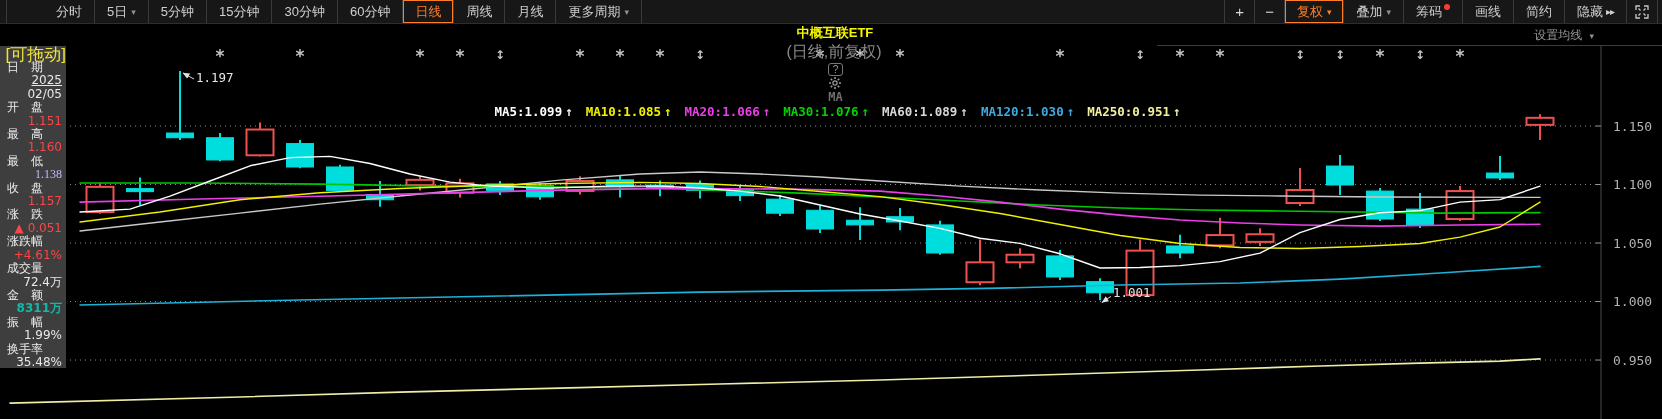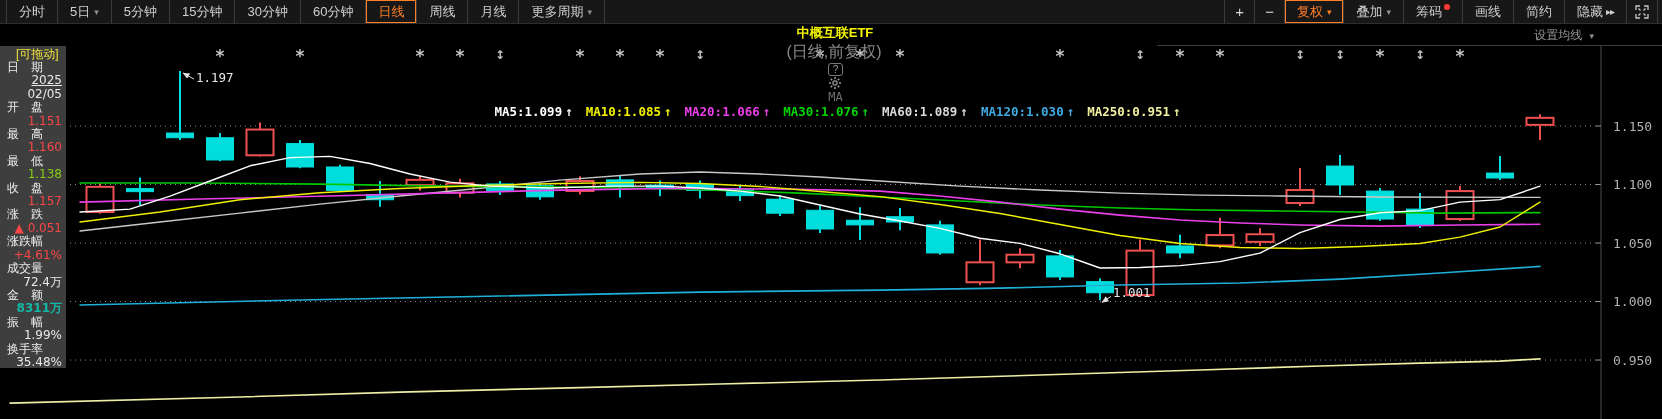--- a/index.html
+++ b/index.html
@@ -1,49 +1,49 @@
 <!DOCTYPE html>
 <html><head>
 <meta charset="utf-8">
 <style>
   html,body{margin:0;padding:0;background:#000;}
   body{width:1662px;height:419px;overflow:hidden;position:relative;
        font-family:"Liberation Sans",sans-serif;-webkit-font-smoothing:none;}
   
   .toolbar{position:absolute;top:0;left:0;width:1662px;height:24px;background:#171717;
            border-bottom:1px solid #2e2e2e;display:flex;align-items:stretch;z-index:5;box-sizing:border-box;}
-  .tb-left{display:flex;margin-left:6px;border-left:1px solid #3a3a3a;}
+  .tb-left{display:flex;margin-left:6px;border-left:1px solid #3a3a3a;padding-left:37px;}
   .tb-right{display:flex;margin-left:auto;margin-right:4px;border-left:1px solid #3a3a3a;}
   .tb-cell{display:flex;align-items:center;padding:0 12px;border-right:1px solid #3a3a3a;
            color:#cfcfcf;font-size:13px;cursor:pointer;white-space:nowrap;}
   .tb-cell.active{box-shadow:inset 0 0 0 1px #ff7e28;color:#ff7e28;}
   .tb-cell.zoomcell{font-size:15px;padding:0 10px;color:#d8d8d8;}
   .caret{font-size:9px;color:#909090;margin-left:4px;}
   .tb-cell.active .caret{color:#ff7e28;}
   .dot{width:6px;height:6px;background:#ff3a30;border-radius:50%;margin:-9px 0 0 2px;}
   .ff-arrows{font-size:10px;margin-left:3px;letter-spacing:-1px;}
   .iconcell{padding:0 8px;}
   
   .infobar{position:absolute;top:24px;left:0;width:1662px;height:22px;background:#000;
            display:flex;align-items:center;z-index:5;flex-direction:column;}
   .symbol{color:#f5f500;font-weight:bold;margin-left:8px;font-size:13px;}
   .mode{color:#8a8a8a;margin-left:6px;font-size:16px;}
   .help{width:13px;height:13px;border:1px solid #787878;border-radius:3px;color:#9a9a9a;font-size:10px;
         display:flex;align-items:center;justify-content:center;margin-left:9px;cursor:pointer;}
   .gear{margin-left:7px;display:flex;align-items:center;cursor:pointer;}
-  .ma-label{color:#6f6f6f;font-weight:normal;margin-left:9px;font-family:"DejaVu Sans Mono",monospace;font-size:12px;}
+  .ma-label{color:#6f6f6f;font-weight:bold;margin-left:9px;font-family:"DejaVu Sans Mono",monospace;font-size:12px;}
   .ma-item{font-family:"DejaVu Sans Mono",monospace;font-size:12.5px;font-weight:bold;margin-left:13px;white-space:nowrap;}
   .ma-arrow{margin-left:3px;}
   .settings{position:absolute;right:64px;top:3px;color:#9a9a9a;font-size:12px;cursor:pointer;
             padding:0 4px 2px 4px;}
   .settings-underline{position:absolute;top:45px;right:0;width:505px;border-top:1px solid #3c3c3c;z-index:5;}
   
   .panel{position:absolute;left:0;top:46px;width:66px;height:322px;background:#3e3e3e;z-index:6;
          box-sizing:border-box;padding-top:2px;cursor:move;box-shadow:1px 1px 0 rgba(0,0,0,.5);}
-  .panel-title{color:#f0e43c;text-align:left;font-size:12px;line-height:13px;white-space:nowrap;margin-left:16px;}
+  .panel-title{color:#f0e43c;text-align:right;font-size:17px;line-height:13px;white-space:nowrap;}
   .p-label{color:#ececec;font-size:12px;padding-left:7px;line-height:13.4px;white-space:pre;}
   .p-value{text-align:right;padding-right:4px;line-height:13.4px;font-size:12px;
            font-family:"DejaVu Sans",sans-serif;white-space:nowrap;}
   
   .chart-svg{position:absolute;top:0;left:0;z-index:1;}
 </style>
 </head>
 <body>
 
 <svg id="chart" class="chart-svg" width="1662" height="419">
@@ -302,21 +302,21 @@
   <div class="panel-title">[可拖动]</div>
   <div id="panel-rows">
       <div class="p-label">日　期</div>
       <div class="p-value" style="color: rgb(232, 232, 232); text-decoration: underline;">2025</div>
       <div class="p-value" style="color: rgb(232, 232, 232); padding-left: 16px;">02/05</div>
       <div class="p-label">开　盘</div>
       <div class="p-value" style="color: rgb(250, 70, 70);">1.151</div>
       <div class="p-label">最　高</div>
       <div class="p-value" style="color: rgb(250, 70, 70);">1.160</div>
       <div class="p-label">最　低</div>
-      <div class="p-value" style="color: #84cc16;">1.138</div>
+      <div class="p-value" style="color: #c4b5fd; font-family: Liberation Serif, serif;">1.138</div>
       <div class="p-label">收　盘</div>
       <div class="p-value" style="color: rgb(250, 70, 70);">1.157</div>
       <div class="p-label">涨　跌</div>
       <div class="p-value" style="color: rgb(250, 70, 70);">▲ 0.051</div>
       <div class="p-label">涨跌幅</div>
       <div class="p-value" style="color: rgb(250, 70, 70);">+4.61%</div>
       <div class="p-label">成交量</div>
       <div class="p-value" style="color: rgb(232, 232, 232);">72.4万</div>
       <div class="p-label">金　额</div>
       <div class="p-value" style="color: #14b8a6; font-weight: bold;">8311万</div>

